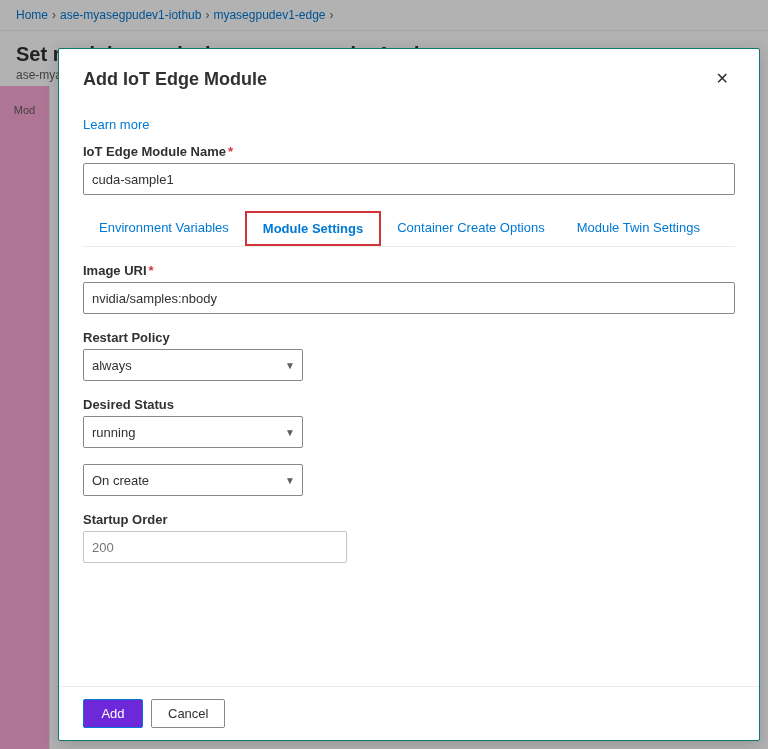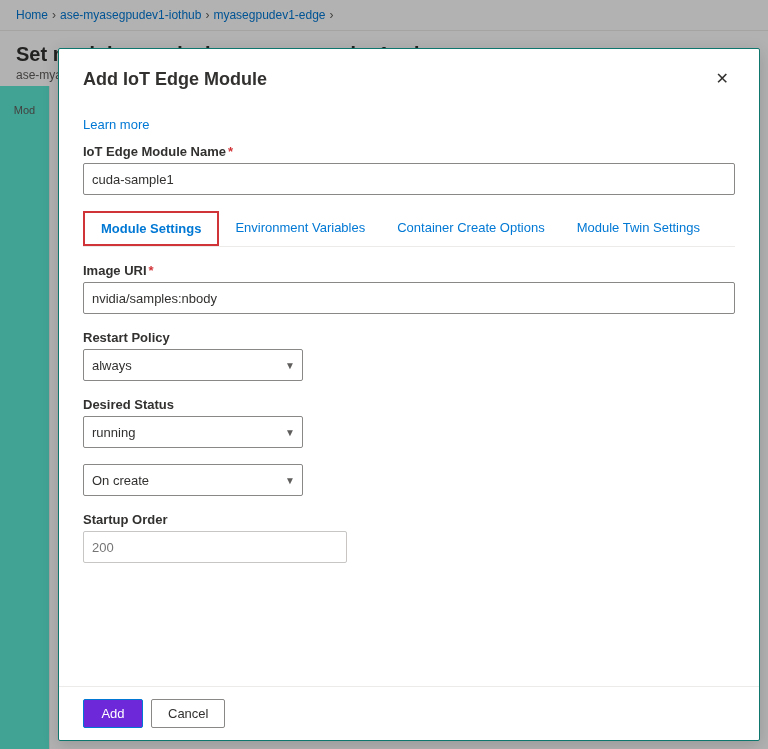--- a/index.html
+++ b/index.html
@@ -59,21 +59,21 @@
     }
 
     
     .content-area {
       display: flex;
       height: calc(100% - 85px);
       background: #fff;
     }
     .sidebar-stub {
       width: 50px;
-      background: #5eead4;
+      background: #f9a8d4;
       border-right: 1px solid #edebe9;
       padding: 8px 0;
     }
     .sidebar-stub-item {
       height: 32px;
       display: flex;
       align-items: center;
       justify-content: center;
       color: #605e5c;
       font-size: 11px;
@@ -393,22 +393,22 @@
   <div class="dialog-body">
 
     <div class="form-field">
       <label class="form-label">
         <span>IoT Edge Module Name</span><span class="required">*</span>
       </label>
       <input class="form-input" type="text" value="cuda-sample1" style="">
     </div>
 
     <div class="tab-bar">
+      <div class="tab-item tab-link">Environment Variables</div>
       <div class="tab-item active">Module Settings</div>
-      <div class="tab-item tab-link">Environment Variables</div>
       <div class="tab-item tab-link">Container Create Options</div>
       <div class="tab-item tab-link">Module Twin Settings</div>
     </div>
 
     <div class="form-field">
       <label class="form-label">
         <span>Image URI</span><span class="required">*</span>
       </label>
       <input class="form-input" type="text" value="nvidia/samples:nbody" style="">
     </div>

